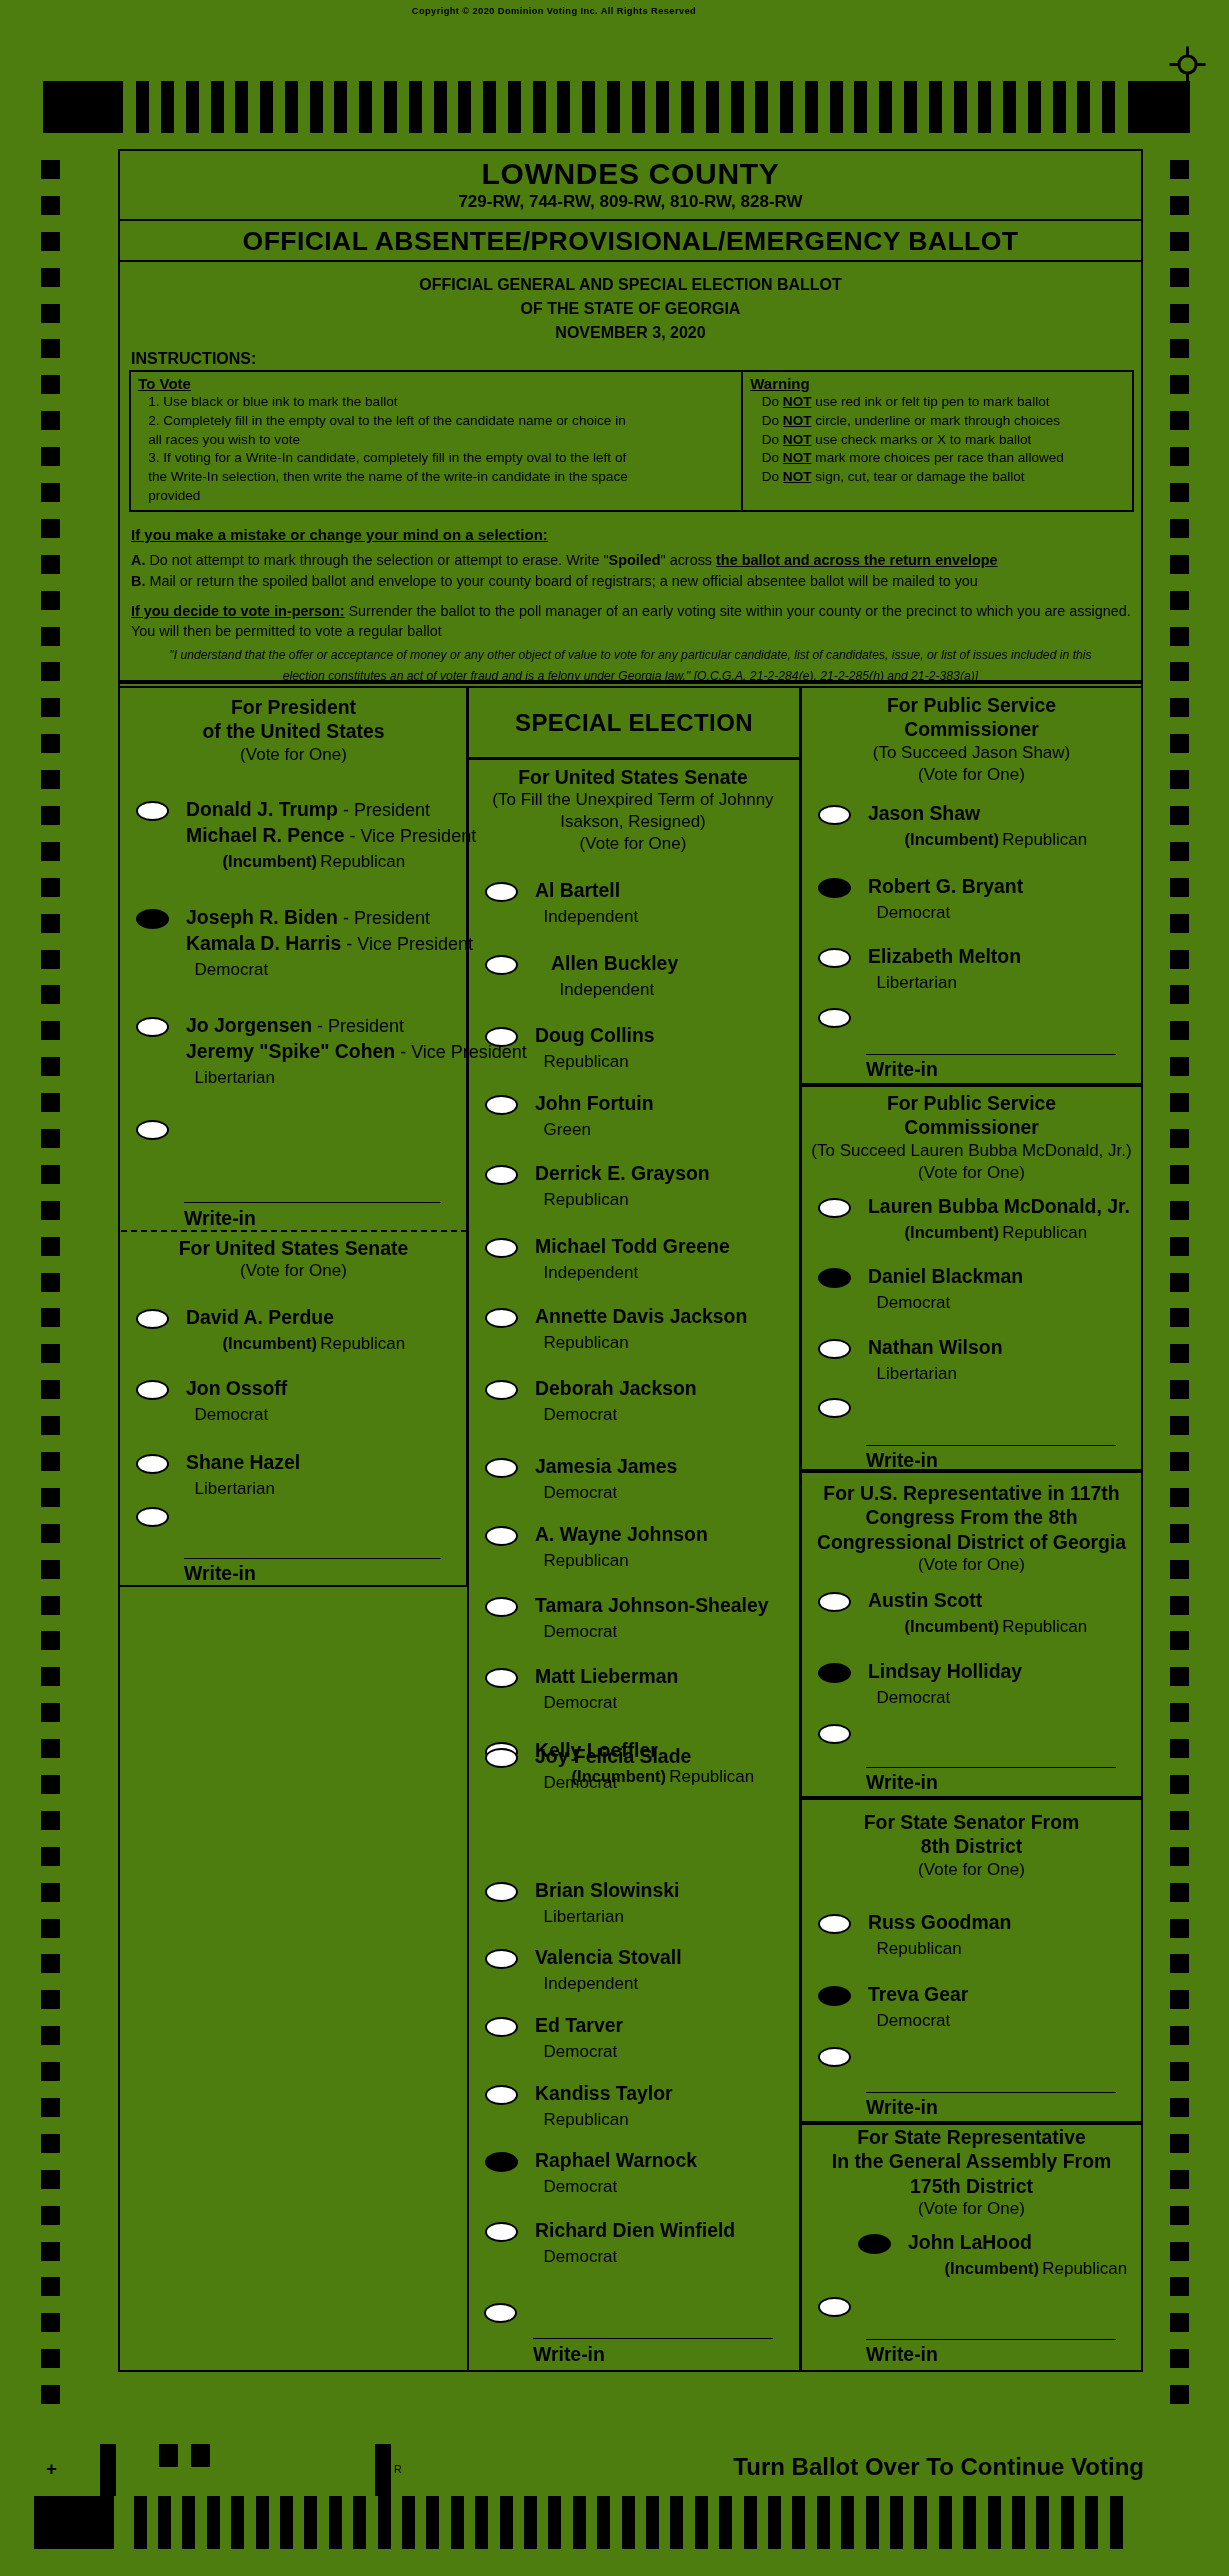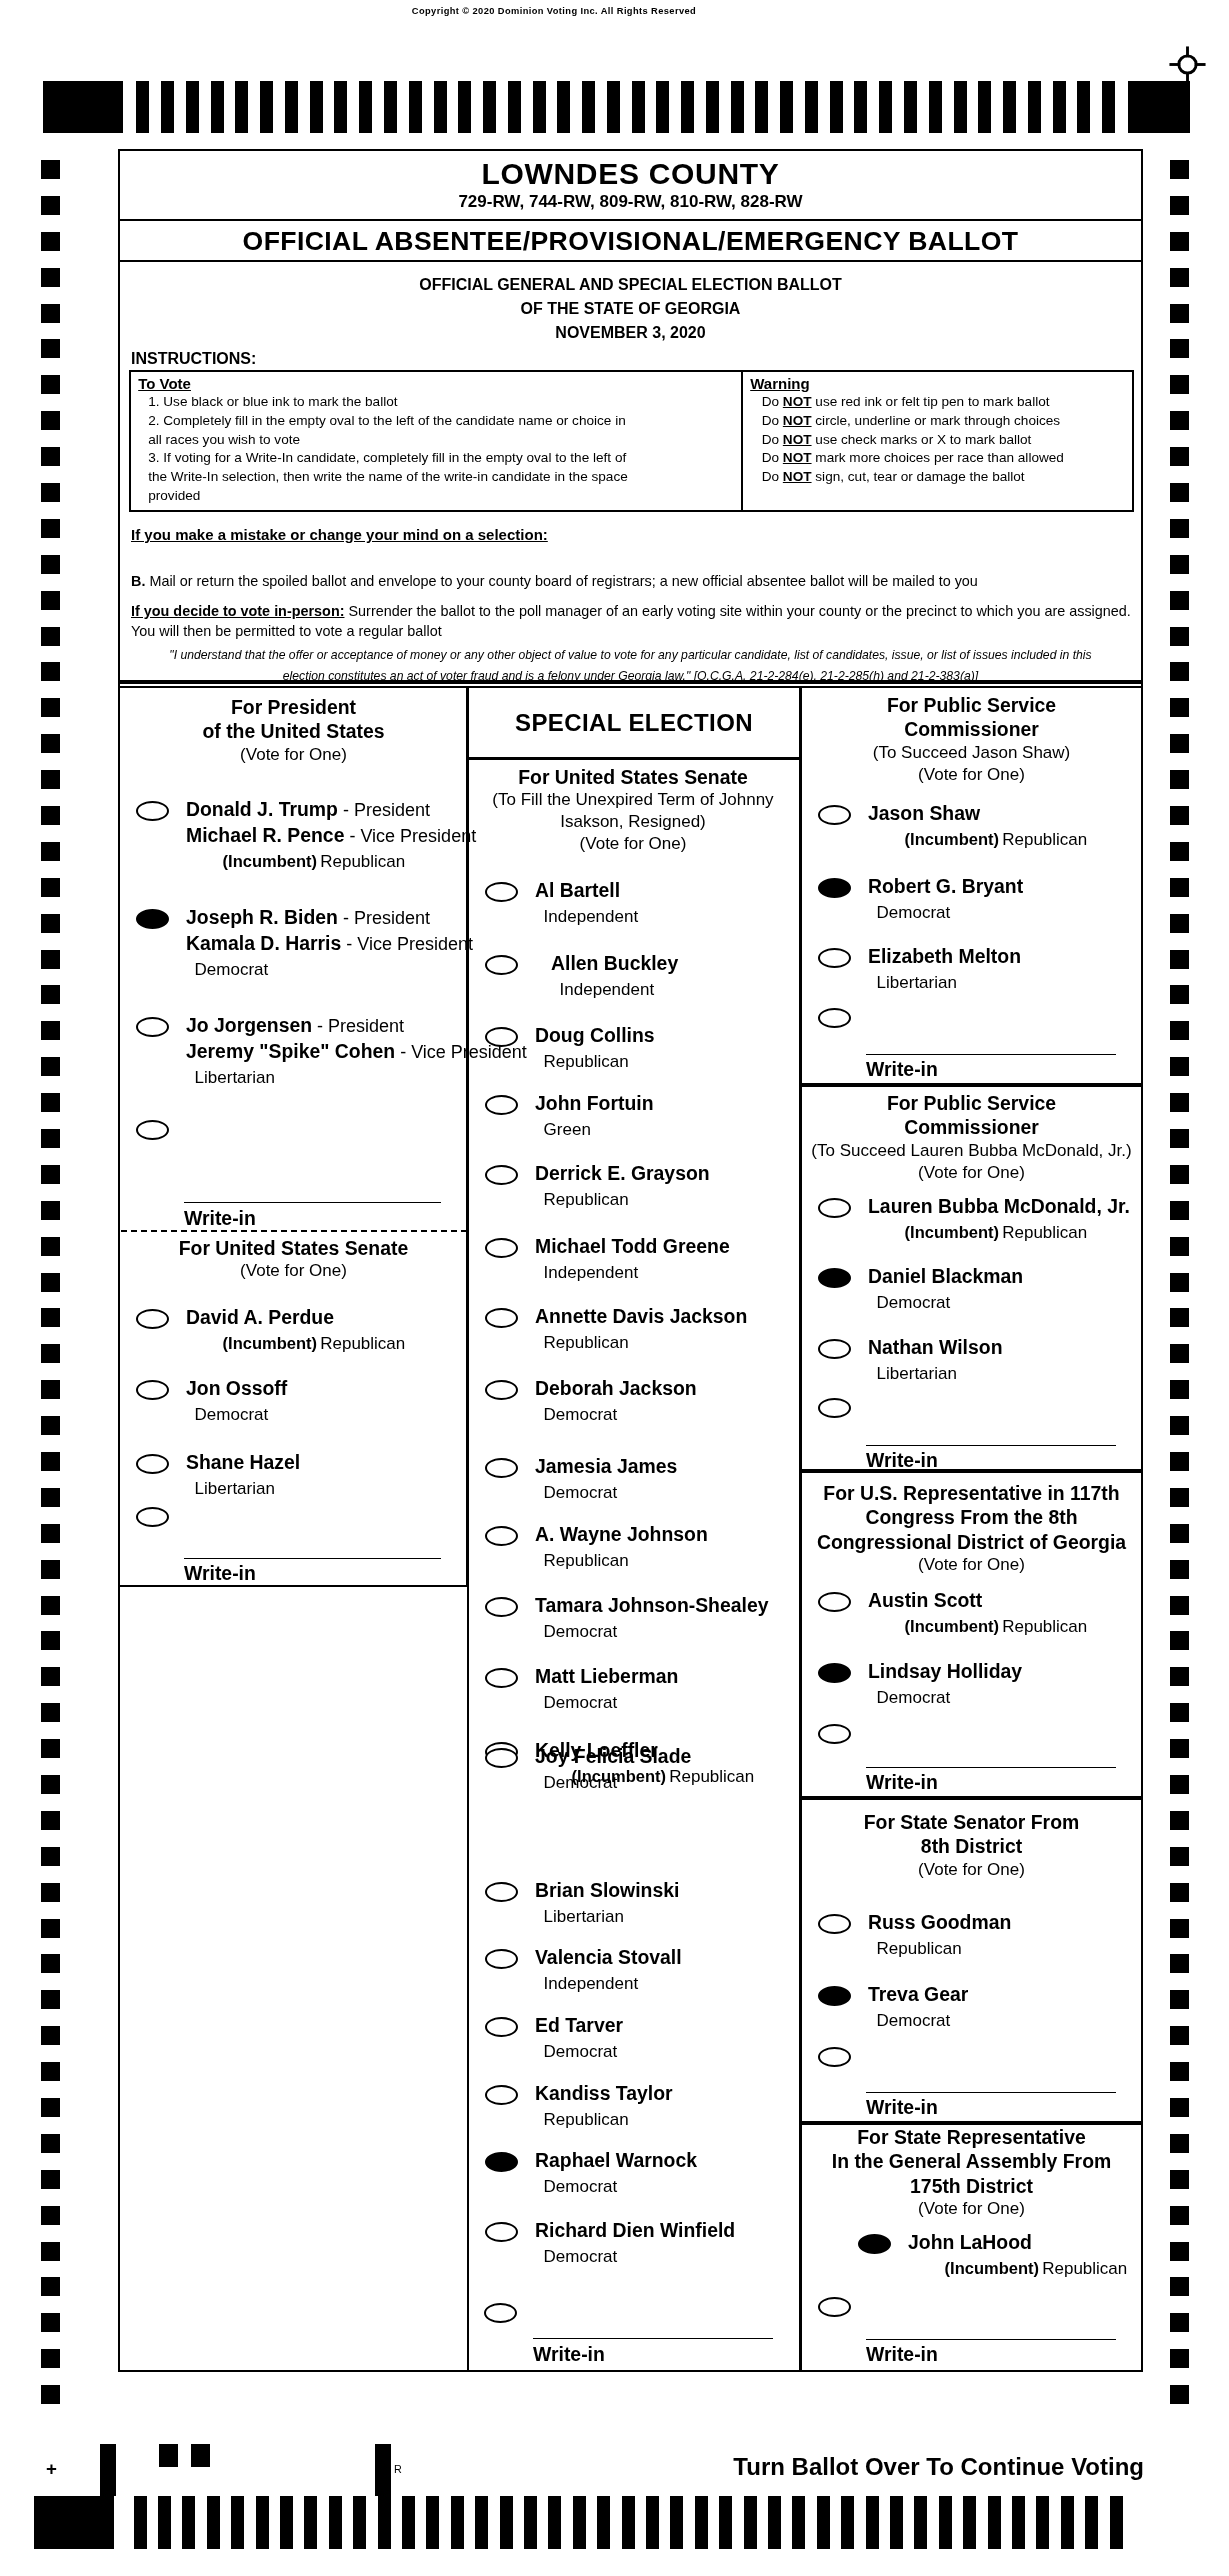--- a/index.html
+++ b/index.html
@@ -1,16 +1,16 @@
 <!DOCTYPE html>
 <html style="font-size:11.5px"><head>
 <meta charset="utf-8">
 <style>
   html,body{margin:0;padding:0;background:#888;}
-  #page{position:relative;width:1230px;height:2576px;background:#ffffff;
+  #page{position:relative;width:1230px;height:2576px;background:#4d7c0f;
         font-family:"Liberation Sans", sans-serif;color:#000;overflow:hidden;}
   .copyright{position:absolute;top:5.7px;left:0;right:122px;text-align:center;
              font-size:9.3px;font-weight:600;letter-spacing:0.4px;}
   .crosshair{position:absolute;left:1168px;top:45px;}
   
   .hbox1{position:absolute;left:118px;top:149px;width:1025px;height:72px;
          border:2.2px solid #000;box-sizing:border-box;text-align:center;}
   .county{font-size:30px;font-weight:bold;letter-spacing:0.7px;margin-top:5.7px;}
   .precincts{font-size:17px;font-weight:bold;margin-top:1.4px;}
   .hbox2{position:absolute;left:118px;top:219px;width:1025px;height:43px;
@@ -113,20 +113,23 @@
           <div class="wline"><span>Do </span><span class="wnot">NOT</span><span> use red ink or felt tip pen to mark ballot</span></div>
           <div class="wline"><span>Do </span><span class="wnot">NOT</span><span> circle, underline or mark through choices</span></div>
           <div class="wline"><span>Do </span><span class="wnot">NOT</span><span> use check marks or X to mark ballot</span></div>
           <div class="wline"><span>Do </span><span class="wnot">NOT</span><span> mark more choices per race than allowed</span></div>
           <div class="wline"><span>Do </span><span class="wnot">NOT</span><span> sign, cut, tear or damage the ballot</span></div>
         </div>
     </div>
   </div>
 
   <div class="mhead">If you make a mistake or change your mind on a selection:</div>
+  <div class="mline" style="top:550px;">
+    <b>A.</b><span> Do not attempt to mark through the selection or attempt to erase.  Write "</span><b>Spoiled</b><span>" across </span><b class="u">the ballot and across the return envelope</b>
+  </div>
   <div class="mline" style="top:601px;">
     <span class="iphead">If you decide to vote in-person:</span><span>  Surrender the ballot to the poll manager of an early voting site within your county or the precinct to which you are assigned.  You will then be permitted to vote a regular ballot</span>
   </div>
   <div class="mline" style="top:571px;">
     <b>B.</b><span> Mail or return the spoiled ballot and envelope to your county board of registrars; a new official absentee ballot will be mailed to you</span>
   </div>
   <div class="fraud" style="top:645px;">
     <div>"I understand that the offer or acceptance of money or any other object of value to vote for any particular candidate, list of candidates, issue, or list of issues included in this</div>
     <div>election constitutes an act of voter fraud and is a felony under Georgia law." [O.C.G.A. 21-2-284(e), 21-2-285(h) and 21-2-383(a)]</div>
   </div>

